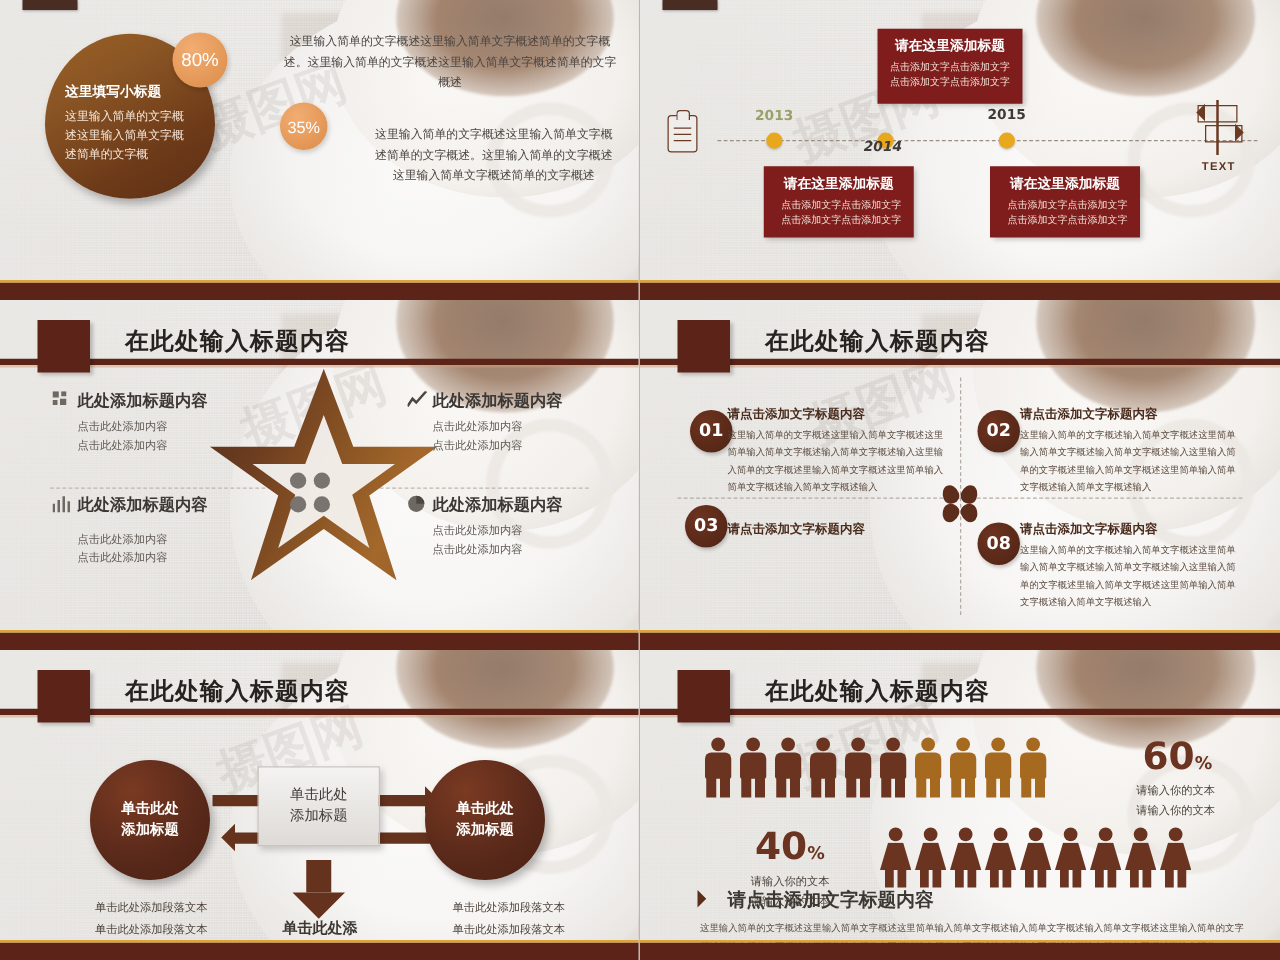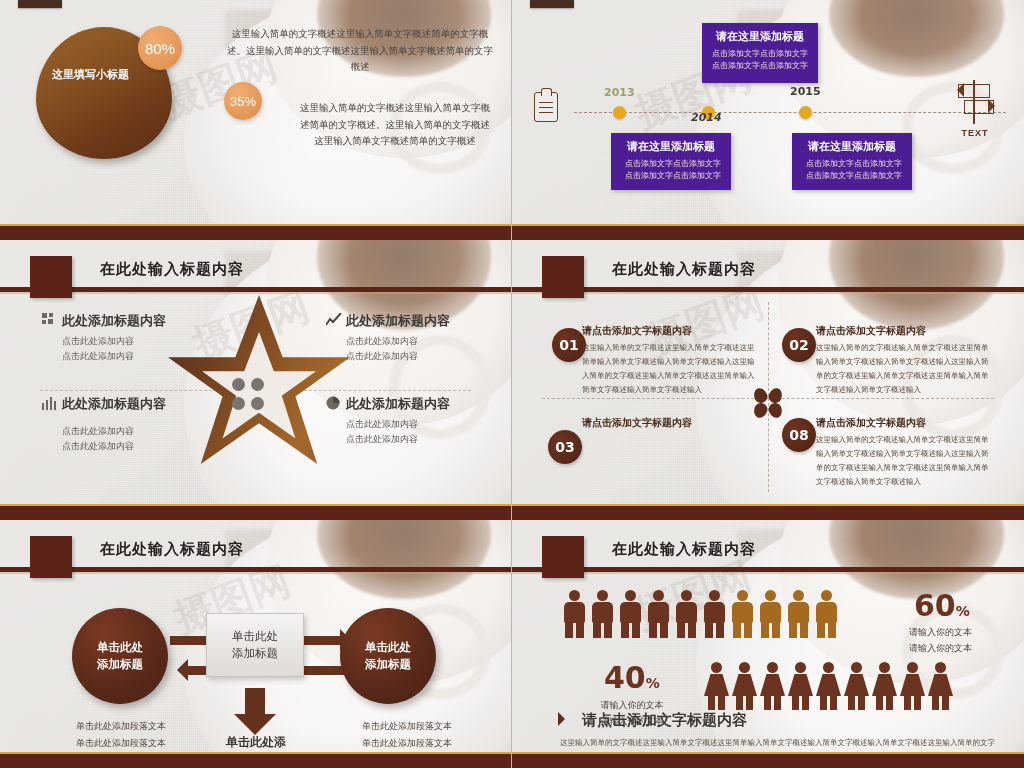--- a/index.html
+++ b/index.html
@@ -79,21 +79,21 @@
     transform:rotate(-20deg);white-space:nowrap;
     font-family:"DejaVu Serif",serif;
   }
 
   
   .hdr{position:absolute;left:0;top:16px;right:0;height:42px;}
   .hdr .rule{position:absolute;left:0;right:0;top:31px;height:5px;background:#5c2418;}
   .hdr .rule2{position:absolute;left:0;right:0;top:36px;height:2px;background:#caa27a;opacity:.5;}
   .hdr .tab{position:absolute;left:30px;top:0;width:42px;height:42px;background:#5c2418;box-shadow:2px 2px 3px rgba(0,0,0,.22);}
   .hdr .ttl{
-    position:absolute;left:100px;top:4px;font-size:15px;color:#262220;
+    position:absolute;left:100px;top:4px;font-size:19px;color:#262220;
     font-family:"DejaVu Serif","Liberation Serif",serif;font-weight:bold;letter-spacing:1px;
   }
   .footband{position:absolute;left:0;right:0;bottom:0;height:14px;background:#5c2418;}
   .footband::before{content:"";position:absolute;left:0;right:0;top:-2px;height:2px;background:#e0a33b;}
   .topstub{position:absolute;left:18px;top:0;width:44px;height:8px;background:#4a2d22;box-shadow:0 1px 2px rgba(0,0,0,.3);}
 
   
   .pin{position:absolute;color:#fff;}
   .pin .body{
     position:absolute;inset:0;
@@ -129,21 +129,21 @@
   }
   .cal::before{content:"";position:absolute;left:6px;top:-5px;width:9px;height:7px;border:1.6px solid #6b3a22;border-bottom:none;border-radius:3px 3px 0 0;background:#efece8;}
   .cal i{position:absolute;left:4px;right:4px;top:9px;height:1.4px;background:#6b3a22;box-shadow:0 5px 0 #6b3a22,0 10px 0 #6b3a22;}
   .sign{position:absolute;right:26px;top:76px;width:46px;height:52px;}
   .sign .post{position:absolute;left:21px;top:4px;width:2.4px;height:44px;background:#6b3a22;}
   .sign .b1{position:absolute;left:6px;top:8px;width:30px;height:12px;border:1.7px solid #6b3a22;}
   .sign .b1::after{content:"";position:absolute;left:-9px;top:-1.7px;border:7px solid transparent;border-right-color:#6b3a22;}
   .sign .b2{position:absolute;left:12px;top:24px;width:28px;height:12px;border:1.7px solid #6b3a22;}
   .sign .b2::after{content:"";position:absolute;right:-9px;top:-1.7px;border:7px solid transparent;border-left-color:#6b3a22;}
   .sign .tx{position:absolute;left:0;right:0;top:52px;text-align:center;font-size:9px;font-weight:bold;color:#5c3320;letter-spacing:1px;}
-  .cbox{position:absolute;background:#4c1d95;color:#fff;box-sizing:border-box;padding:6px 10px;text-align:center;box-shadow:2px 2px 4px rgba(0,0,0,.22);}
+  .cbox{position:absolute;background:#7f1d1d;color:#fff;box-sizing:border-box;padding:6px 10px;text-align:center;box-shadow:2px 2px 4px rgba(0,0,0,.22);}
   .cbox h5{margin:0;font-size:11px;font-weight:bold;}
   .cbox p{margin:4px 0 0;font-size:8px;line-height:1.5;color:#f0e2d6;text-align:right;}
 
   
   .star{
     position:absolute;left:168px;top:55px;width:182px;height:178px;
     background:linear-gradient(115deg,#53301d 0%,#6d3d20 26%,#8a5524 52%,#a4682b 76%,#8f5a27 100%);
     clip-path:polygon(50% 0%,63% 35%,100% 35%,70% 57%,82% 95%,50% 72%,18% 95%,30% 57%,0% 35%,37% 35%);
     filter:drop-shadow(2px 3px 5px rgba(0,0,0,.22));
   }
@@ -237,20 +237,21 @@
     <div class="wm">
         <span style="left:18%;top:8%;">摄图网</span>
       </div>
     <div class="topstub"></div>
 
     <div class="pin" style="left:36px;top:27px;width:136px;height:132px;">
       <div class="tip"></div>
         <div class="body"></div>
       <div class="inner" style="padding-top:40px;">
         <h4>这里填写小标题</h4>
+        <p>这里输入简单的文字概述这里输入简单文字概述简单的文字概</p>
       </div>
     </div>
     <div class="pct" style="left:138px;top:26px;width:44px;height:44px;">
       <span>80%</span>
     </div>
 
     <div class="pct" style="left:224px;top:82px;width:38px;height:38px;font-size:13px;">
       <span>35%</span>
     </div>
 
@@ -438,21 +439,21 @@
     </div>
 
     <div class="num" style="left:270px;top:88px;">
       <span>02</span>
       </div>
     <div class="nblk" style="left:304px;top:84px;">
       <h5>请点击添加文字标题内容</h5>
       <p>这里输入简单的文字概述输入简单文字概述这里简单输入简单文字概述输入简单文字概述输入这里输入简单的文字概述里输入简单文字概述这里简单输入简单文字概述输入简单文字概述输入</p>
     </div>
 
-    <div class="num" style="left:36px;top:190px;text-align:right;">
+    <div class="num" style="left:36px;top:164px;text-align:right;">
       <span>03</span>
       </div>
     <div class="nblk" style="left:70px;top:176px;">
       <h5>请点击添加文字标题内容</h5>
     </div>
 
     <div class="num" style="left:270px;top:178px;">
       <span>08</span>
       </div>
     <div class="nblk" style="left:304px;top:176px;">

